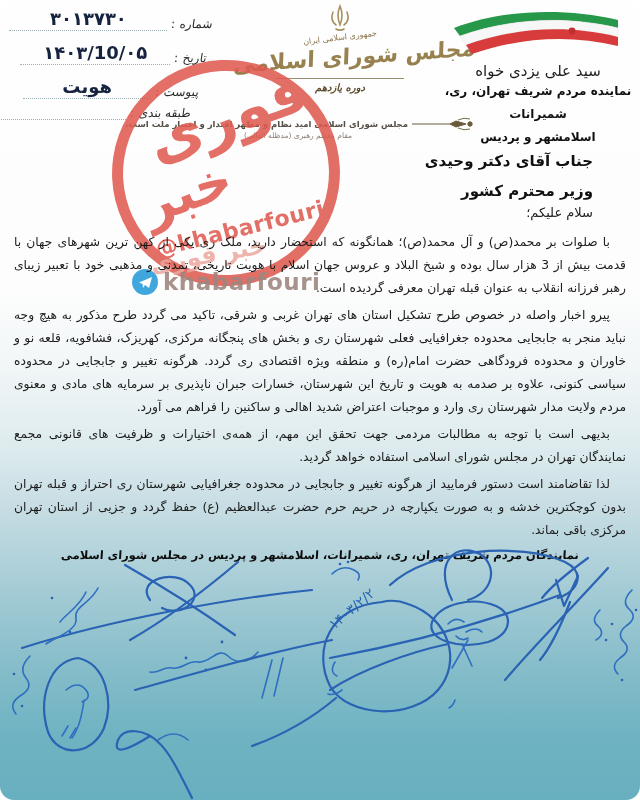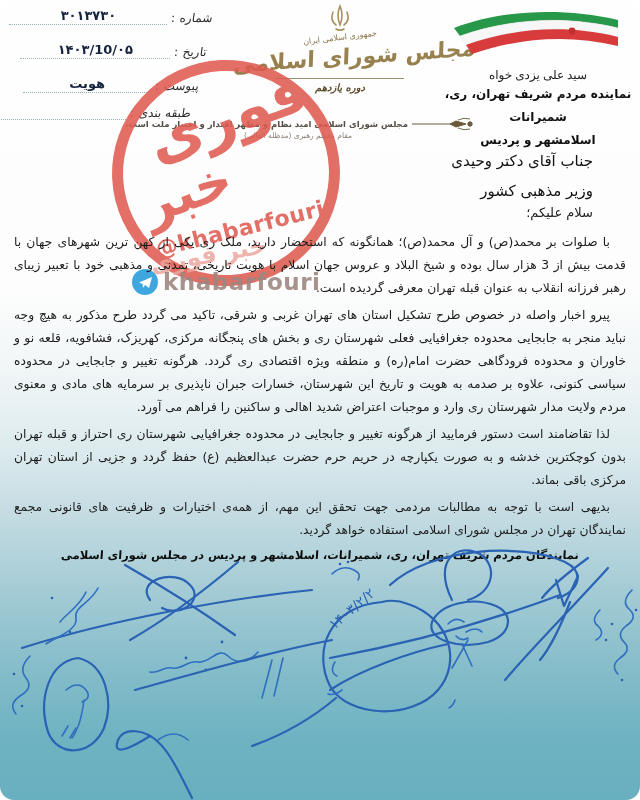--- a/index.html
+++ b/index.html
@@ -5,54 +5,54 @@
   html,body{margin:0;padding:0;background:#ffffff;}
   .page{
     position:relative;width:640px;height:800px;overflow:hidden;border-radius:14px;
     font-family:"DejaVu Sans",sans-serif;
     background:linear-gradient(180deg,#fefefe 0%,#fdfdfd 36%,#f1f6f7 46%,#ddebee 56%,#c2dae1 65%,#a3cbd5 74%,#84bcc9 84%,#6fb3c2 92%,#68afbf 100%);
   }
   
   .fields{position:absolute;left:6px;top:0;width:232px;direction:rtl;}
   .field{position:absolute;display:flex;align-items:flex-end;gap:4px;}
   .flabel{font-size:12px;font-style:italic;color:#2b2b2b;white-space:nowrap;transform:skewX(6deg);}
-  .fline{display:inline-block;border-bottom:1px dotted #9ab0b6;text-align:center;font-weight:bold;font-size:13px;color:#15233f;padding:0 4px 1px 4px;}
+  .fline{display:inline-block;border-bottom:1px dotted #9ab0b6;text-align:center;font-weight:bold;font-size:18px;color:#15233f;padding:0 4px 1px 4px;}
   .f1{top:8px;right:26px}.f1 .fline{min-width:150px}
   .f2{top:42px;right:32px}.f2 .fline{min-width:142px}
   .f3{top:76px;right:40px}.f3 .fline{min-width:120px}
   .f4{top:106px;right:48px}.f4 .fline{min-width:130px}
   
   .logo{position:absolute;left:233px;top:4px;width:214px;text-align:center;color:#96804f;}
   .logo .emblem{display:block;margin:0 auto;}
   .logo .rep-small{display:block;font-size:8px;color:#8a744a;transform:rotate(-7deg);margin-top:1px;}
   .logo .big{display:block;font-size:22px;font-weight:bold;line-height:1.25;transform:rotate(-4deg) skewX(-6deg);color:#97814e;margin-top:2px;white-space:nowrap;}
   .logo .divider{width:128px;height:1px;background:#9a8c6b;margin:6px auto 3px auto;}
   .logo .term{display:block;font-size:10px;font-weight:bold;font-style:italic;color:#5d4c2c;}
   
   .motto{position:absolute;right:232px;top:119px;font-size:8.5px;font-weight:bold;color:#564e44;direction:rtl;white-space:nowrap;text-align:center;}
   .motto-attr{position:absolute;right:288px;top:131px;font-size:7.5px;color:#8a7f73;direction:rtl;white-space:nowrap;}
   .ornament{position:absolute;left:410px;top:116px;}
   
   .rep{position:absolute;left:442px;top:6px;width:192px;text-align:center;direction:rtl;}
-  .rep .name{display:block;font-size:12px;color:#1d1d1d;margin-top:8px;font-family:Liberation Serif, serif;}
+  .rep .name{display:block;font-size:15px;color:#1d1d1d;margin-top:2px;}
   .rep .l1,.rep .l2{display:block;font-size:12px;font-weight:bold;color:#111;line-height:1.9;text-align:center;}
   
   .stamp{position:absolute;left:112px;top:60px;width:228px;height:226px;transform:rotate(-14deg);opacity:.87;pointer-events:none;}
   .stamp .ring{position:absolute;inset:0;border:11px solid #df5a50;border-radius:50%;}
   .stamp .w2{position:absolute;right:16px;top:22px;font-size:60px;font-weight:bold;color:#df5a50;transform:rotate(-6deg);}
   .stamp .w1{position:absolute;left:26px;top:92px;font-size:52px;font-weight:bold;color:#df5a50;transform:rotate(-6deg);}
   .stamp .handle{position:absolute;left:0;right:0;top:158px;text-align:center;font-size:22px;font-weight:bold;color:#df5a50;letter-spacing:.5px;}
   
   .ghost{position:absolute;left:150px;top:241px;font-size:24px;font-weight:bold;color:#eba79e;transform:rotate(-10deg);opacity:.85;}
   .tg{position:absolute;left:132px;top:269px;display:flex;align-items:center;gap:5px;opacity:.95;}
   .tg .circ{width:26px;height:26px;border-radius:50%;background:#35a3dd;display:flex;align-items:center;justify-content:center;}
   .tg .txt{font-size:23px;font-weight:bold;color:rgba(158,134,128,.95);letter-spacing:.5px;}
   
   .recipient{position:absolute;right:47px;top:146px;direction:rtl;text-align:right;color:#111;}
-  .recipient .r1,.recipient .r2{display:block;font-size:15px;font-weight:normal;line-height:2.0;margin-left:35px;}
+  .recipient .r1,.recipient .r2{display:block;font-size:15px;font-weight:bold;line-height:2.0;margin-left:35px;}
   .salutation{position:absolute;right:47px;top:205px;direction:rtl;font-size:13px;color:#222;}
   .body-text{position:absolute;left:14px;top:231px;width:612px;direction:rtl;text-align:justify;font-size:12.3px;line-height:23px;color:#1c1c1c;}
   .body-text p{margin:0 0 4px 0;text-indent:16px;}
   .signers{position:absolute;left:0;top:548px;width:100%;text-align:center;font-size:11.5px;font-weight:bold;color:#0d0d0d;direction:rtl;transform:skewX(-4deg);}
   
   .signatures{position:absolute;left:0;top:540px;}
   .sig{fill:none;stroke:#2a63b4;stroke-width:2.2;stroke-linecap:round;stroke-linejoin:round;}
   .sigthin{fill:none;stroke:#2f6fc0;stroke-width:1.6;stroke-linecap:round;}
   .sigdot{fill:#2a63b4;stroke:none;}
 </style>
@@ -120,39 +120,39 @@
 
   <div class="stamp">
     <div class="ring"></div>
     <span class="w2">فوری</span>
     <span class="w1">خبر</span>
     <span class="handle">@khabarfouri</span>
   </div>
 
   <div class="recipient">
     <span class="r1">جناب آقای دکتر وحیدی</span>
-    <span class="r2">وزیر مذهبی کشور</span>
+    <span class="r2">وزیر محترم کشور</span>
   </div>
   <div class="salutation">سلام علیکم؛</div>
 
   <div class="ghost">خبر فوری</div>
   <div class="tg">
     <span class="circ">
       <svg width="15" height="13" viewBox="0 0 15 13">
           <path d="M1 6.5 L14 1 L11 12 L7 9 L5 12 L4.6 8 Z" fill="#ffffff"></path>
         </svg>
     </span>
     <span class="txt">khabarfouri</span>
   </div>
 
   <div class="body-text">
     <p>با صلوات بر محمد(ص) و آل محمد(ص)؛ همانگونه که استحضار دارید، ملک ری یکی از کهن ترین شهرهای جهان با قدمت بیش از 3 هزار سال بوده و شیخ البلاد و عروس جهان اسلام با هویت تاریخی، تمدنی و مذهبی خود با تعبیر زیبای رهبر فرزانه انقلاب به عنوان قبله تهران معرفی گردیده است.</p>
     <p>پیرو اخبار واصله در خصوص طرح تشکیل استان های تهران غربی و شرقی، تاکید می گردد طرح مذکور به هیچ وجه نباید منجر به جابجایی محدوده جغرافیایی فعلی شهرستان ری و بخش های پنجگانه مرکزی، کهریزک، فشافویه، قلعه نو و خاوران و محدوده فرودگاهی حضرت امام(ره) و منطقه ویژه اقتصادی ری گردد. هرگونه تغییر و جابجایی در محدوده سیاسی کنونی، علاوه بر صدمه به هویت و تاریخ این شهرستان، خسارات جبران ناپذیری بر سرمایه های مادی و معنوی مردم ولایت مدار شهرستان ری وارد و موجبات اعتراض شدید اهالی و ساکنین را فراهم می آورد.</p>
+    <p>بدیهی است با توجه به مطالبات مردمی جهت تحقق این مهم، از همه‌ی اختیارات و ظرفیت های قانونی مجمع نمایندگان تهران در مجلس شورای اسلامی استفاده خواهد گردید.</p>
     <p>لذا تقاضامند است دستور فرمایید از هرگونه تغییر و جابجایی در محدوده جغرافیایی شهرستان ری احتراز و قبله تهران بدون کوچکترین خدشه و به صورت یکپارچه در حریم حرم حضرت عبدالعظیم (ع) حفظ گردد و جزیی از استان تهران مرکزی باقی بماند.</p>
-    <p>بدیهی است با توجه به مطالبات مردمی جهت تحقق این مهم، از همه‌ی اختیارات و ظرفیت های قانونی مجمع نمایندگان تهران در مجلس شورای اسلامی استفاده خواهد گردید.</p>
   </div>
 
   <div class="signers">نمایندگان مردم شریف تهران، ری، شمیرانات، اسلامشهر و پردیس در مجلس شورای اسلامی</div>
 
   <svg class="signatures" width="640" height="260" viewBox="0 0 640 260">
 
     <path class="sig" d="M390 45 C430 8 520 2 565 22 C585 32 580 50 558 58"></path>
     <path class="sig" d="M560 55 C480 85 400 105 330 118"></path>
     <path class="sig" d="M125 25 C160 45 200 70 235 95"></path>
     <path class="sig" d="M238 22 C205 50 165 80 130 100"></path>

